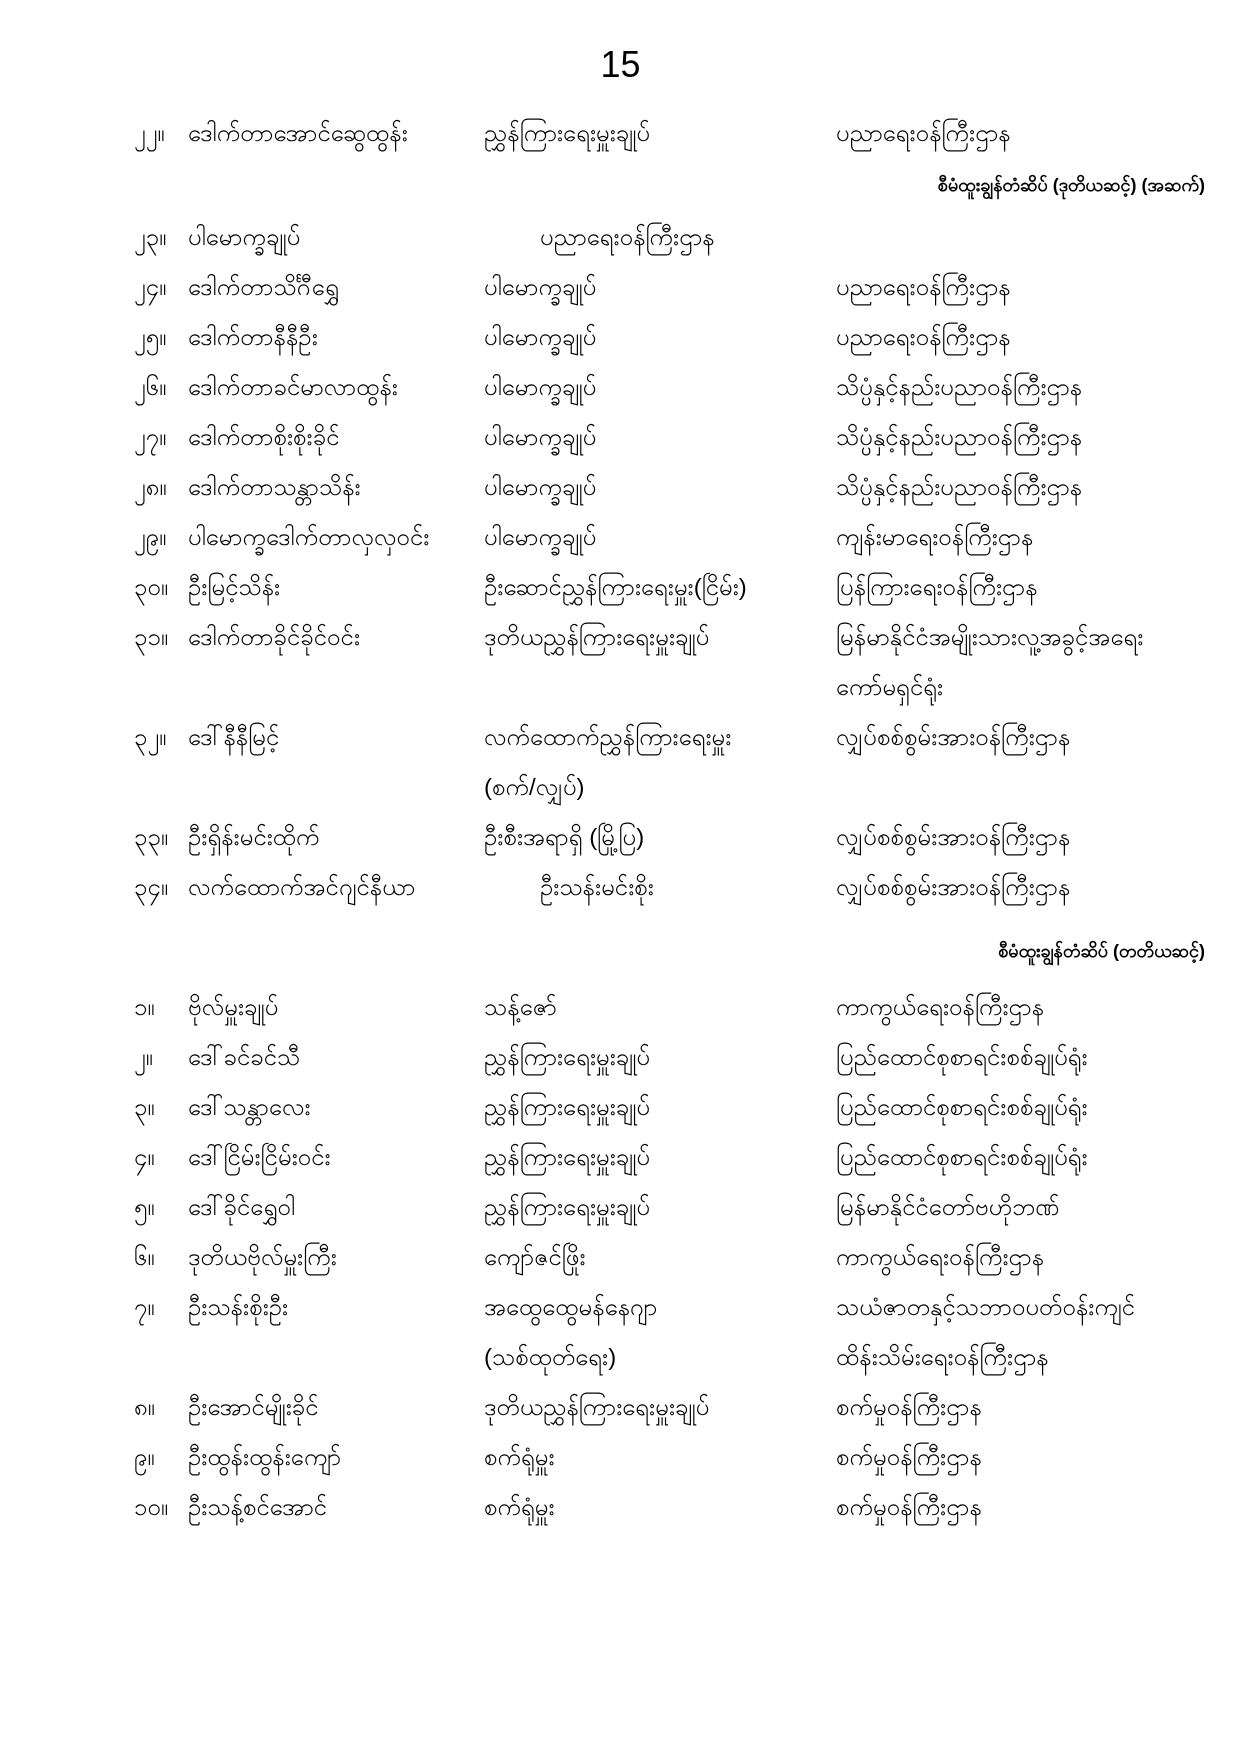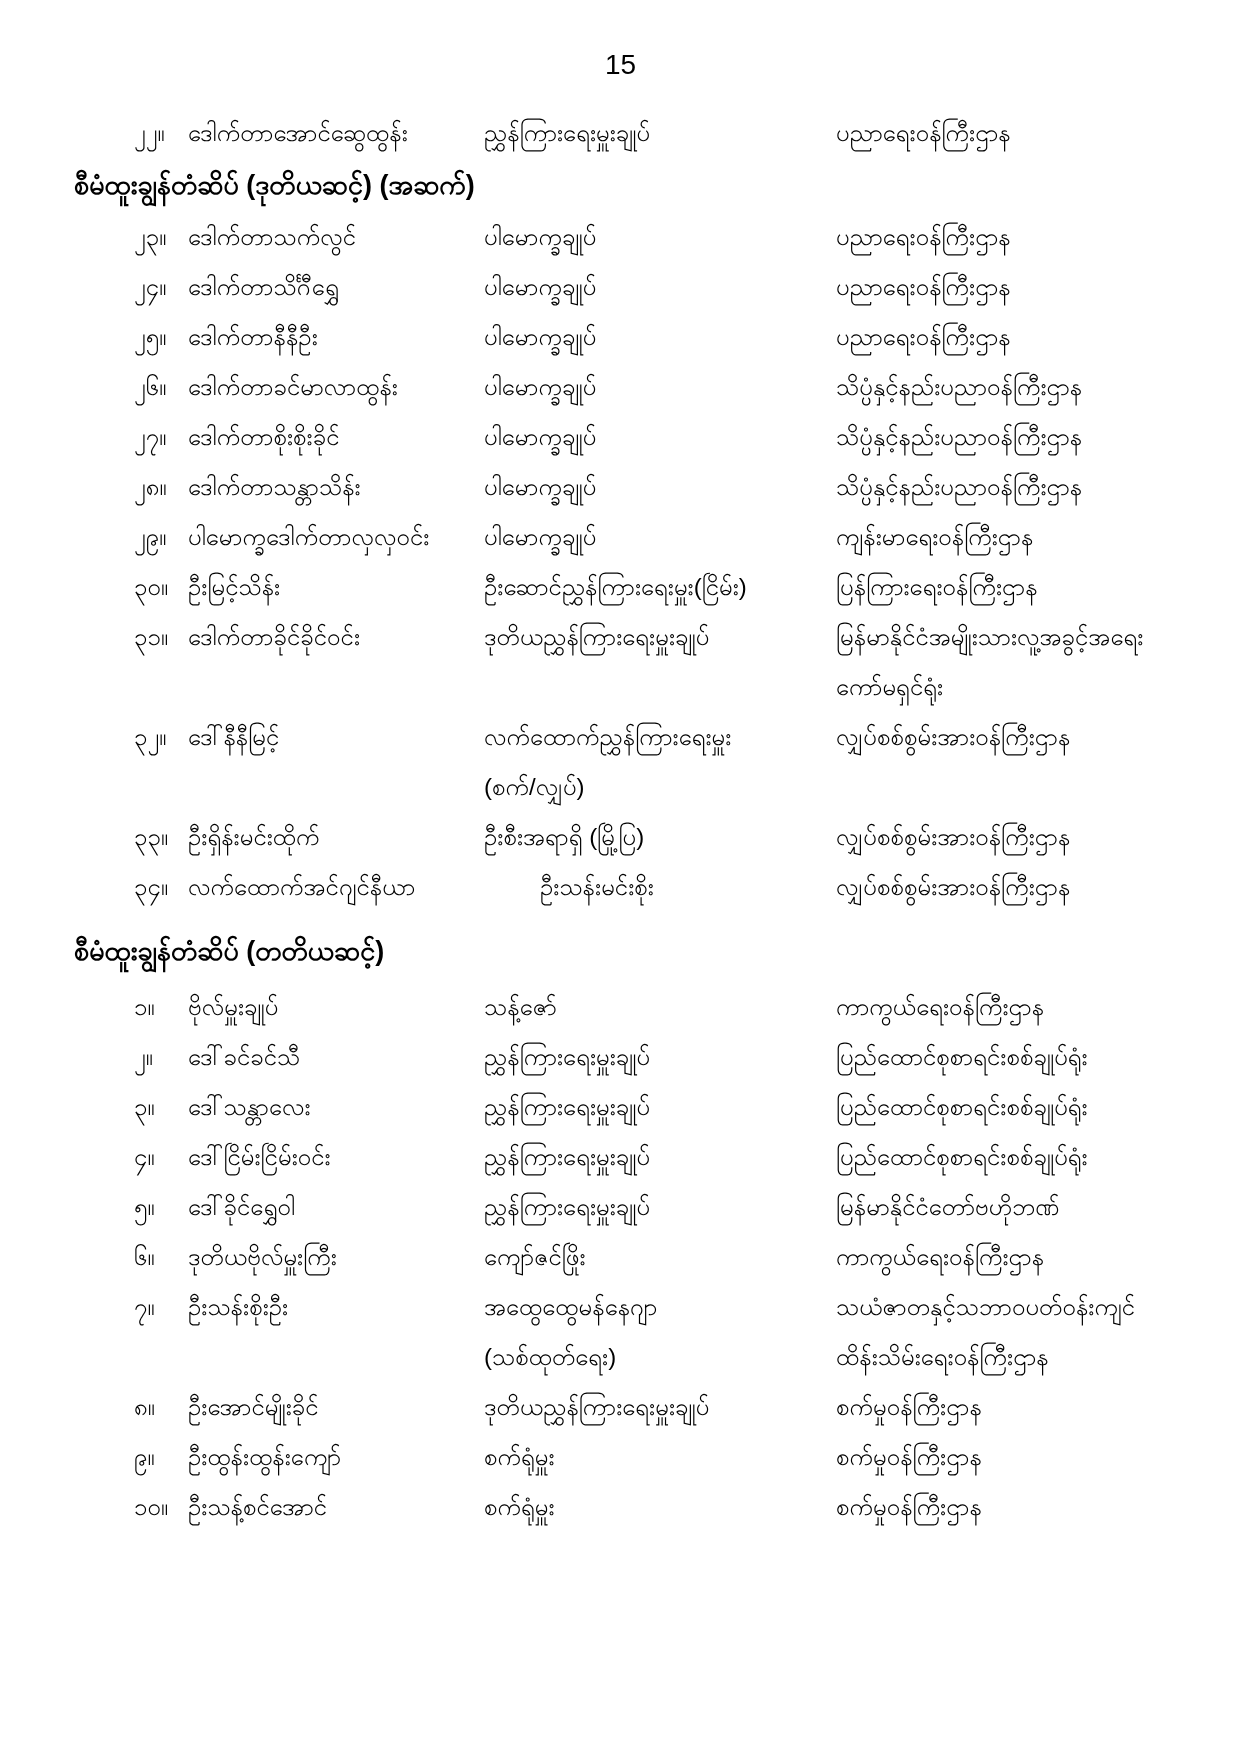--- a/index.html
+++ b/index.html
@@ -14,32 +14,32 @@
     margin: 0 auto;
     background: #ffffff;
     color: #000000;
     font-family: "Liberation Sans", sans-serif;
     overflow: hidden;
     box-sizing: border-box;
   }
   .page-number {
     padding-top: 48px;
     text-align: center;
-    font-size: 28px;
+    font-size: 36px;
     line-height: 34px;
     color: #000000;
   }
   .content {
     padding: 26px 36px 0 134px;
     box-sizing: border-box;
   }
   .section-header {
-    text-align: left;
+    text-align: right;
     font-weight: bold;
-    font-size: 27px;
+    font-size: 18px;
     line-height: 50px;
     margin: 2px 0 2px -60px; 
   }
   .section-header.spaced {
     margin-top: 14px;
     margin-bottom: 6px;
   }
   .trow {
     display: flex;
     align-items: flex-start;
@@ -84,21 +84,20 @@
         <div class="cell c-pos">
           <div class="line">ညွှန်ကြားရေးမှူးချုပ်</div>
         </div>
         <div class="cell c-min">
           <div class="line">ပညာရေးဝန်ကြီးဌာန</div>
         </div>
       </div>
       <div class="section-header">စီမံထူးချွန်တံဆိပ် (ဒုတိယဆင့်) (အဆက်)</div>
       <div class="trow">
         <div class="cell c-no">၂၃။</div>
-        <div class="cell c-name">ဒေါက်တာသက်လွင်</div>
         <div class="cell c-pos">
           <div class="line">ပါမောက္ခချုပ်</div>
         </div>
         <div class="cell c-min">
           <div class="line">ပညာရေးဝန်ကြီးဌာန</div>
         </div>
       </div>
       <div class="trow">
         <div class="cell c-no">၂၄။</div>
         <div class="cell c-name">ဒေါက်တာသိင်္ဂီရွှေ</div>

